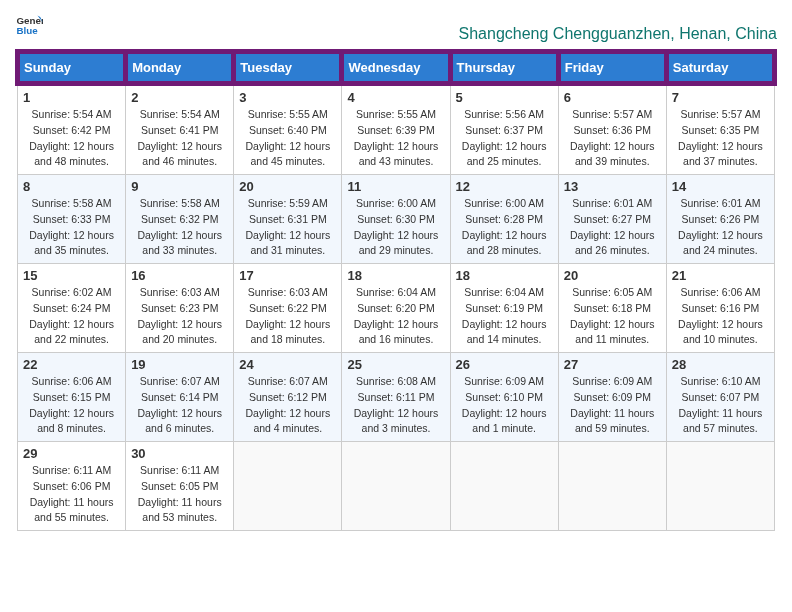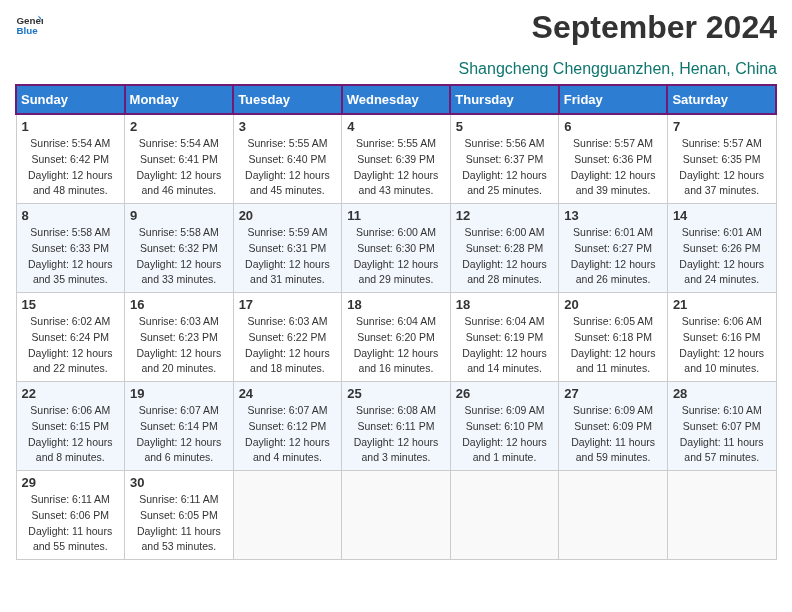--- a/index.html
+++ b/index.html
@@ -44,21 +44,21 @@
       border-collapse: collapse;
       margin-top: 4px;
     }
     .calendar-table th {
       background-color: #2d7dd2;
       color: #fff;
       font-size: 13px;
       font-weight: bold;
       padding: 6px 4px;
       text-align: left;
-      border: 2px solid #701a75;
+      border: 5px solid #701a75;
     }
     .calendar-table td {
       border: 1px solid #ccc;
       vertical-align: top;
       padding: 4px 5px;
       font-size: 10.5px;
       color: #333;
       width: calc(100% / 7);
       min-height: 75px;
       background: #fff;
@@ -86,21 +86,20 @@
 
 <div class="header-section">
   <div class="logo">
     <svg class="logo-icon" viewBox="0 0 40 40">
       <text x="2" y="20" font-size="14" font-weight="bold" fill="#333">General</text>
       <text x="2" y="34" font-size="14" font-weight="bold" fill="#1a73c6">Blue</text>
       <polygon points="32,8 40,18 36,10" fill="#1a73c6"></polygon>
     </svg>
   </div>
   <div class="title-section">
-    <div class="month-title">September 2024</div>
     <div class="location-title">Shangcheng Chengguanzhen, Henan, China</div>
   </div>
 </div>
 
 <table class="calendar-table">
   <thead>
     <tr>
     <th>Sunday</th>
         <th>Monday</th>
         <th>Tuesday</th>

